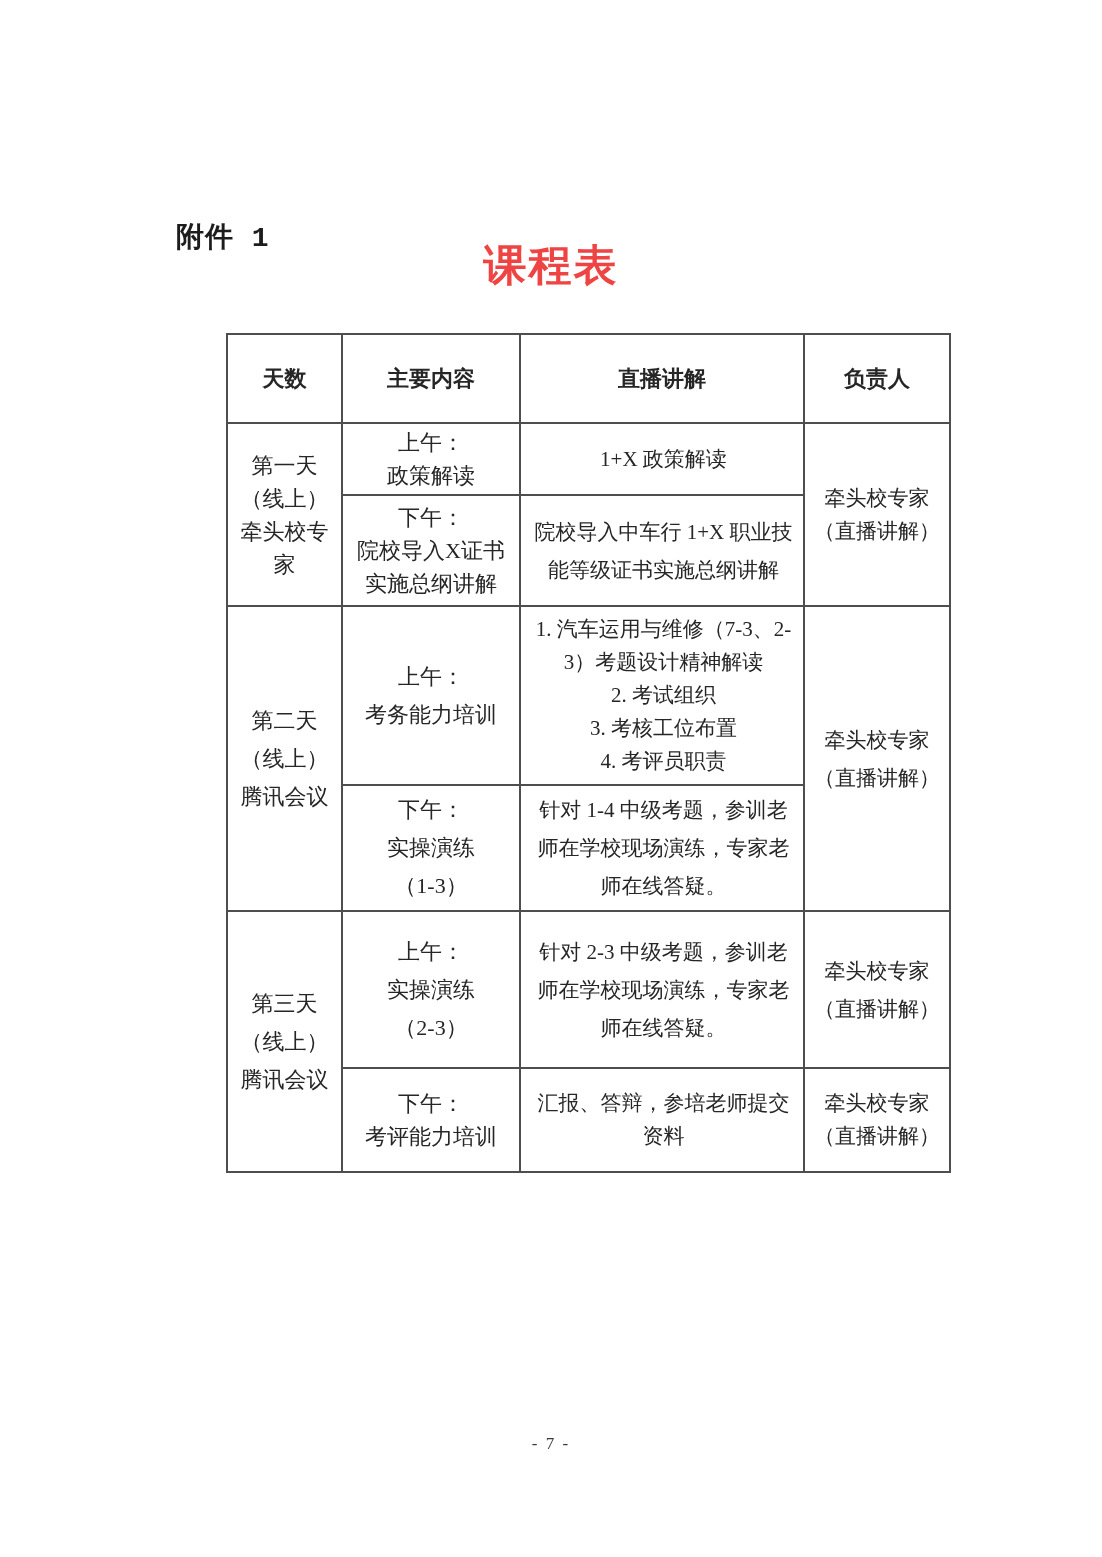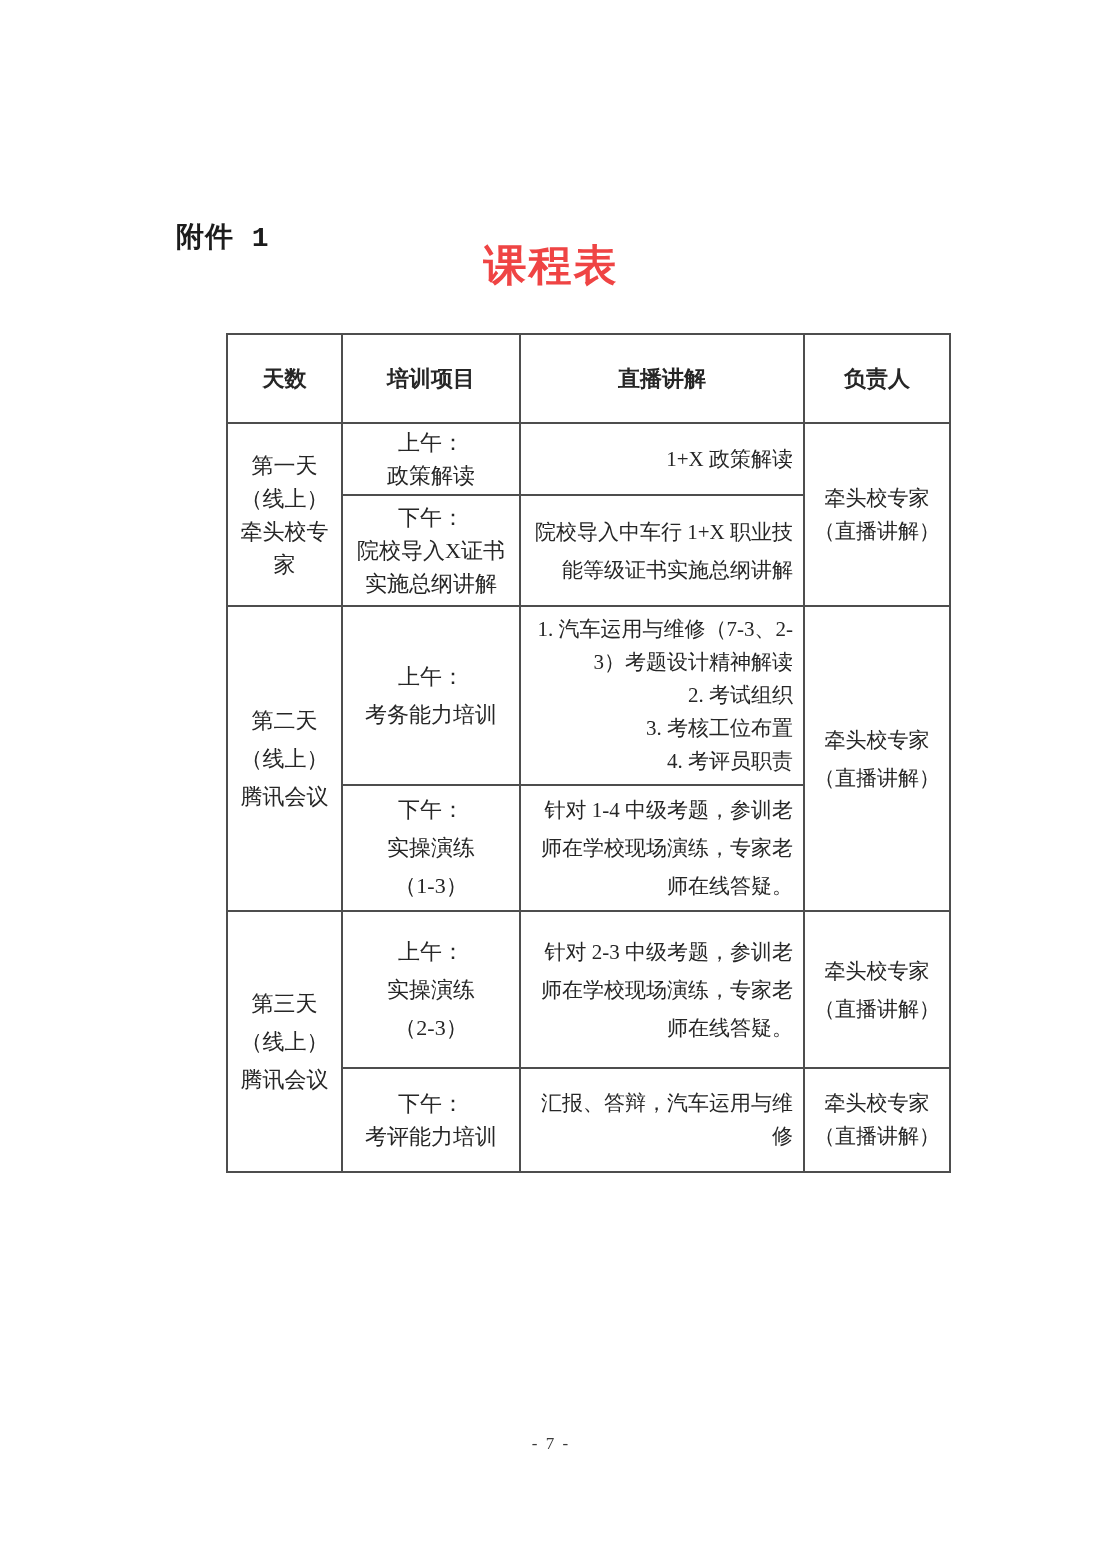--- a/index.html
+++ b/index.html
@@ -68,21 +68,21 @@
     font-weight: 700;
   }
   tr.r0 { height: 89px; }
   tr.r1 { height: 70px; }
   tr.r2 { height: 111px; }
   tr.r3 { height: 179px; }
   tr.r4 { height: 126px; }
   tr.r5 { height: 157px; }
   tr.r6 { height: 73px; }
   td.content {
-    text-align: right;
+    text-align: center;
     font-size: 21px;
     padding: 2px 10px 2px 13px;
   }
   td.lead {
     font-size: 21px;
     padding: 18px 4px;
   }
   td.tight, tr.r1 td, tr.r6 td {
     line-height: 33px;
   }
@@ -109,21 +109,21 @@
   <table class="schedule">
     <colgroup>
       <col style="width:115px">
       <col style="width:178px">
       <col style="width:284px">
       <col style="width:146px">
     </colgroup>
     <tbody>
       <tr class="r0">
         <th>天数</th>
-        <th>培训项目</th>
+        <th>主要内容</th>
         <th>直播讲解</th>
         <th>负责人</th>
       </tr>
 
       <tr class="r1">
         <td class="day" rowspan="2">第一天
 （线上）
 牵头校专家</td>
         <td class="proj">上午：
 政策解读</td>
@@ -165,21 +165,21 @@
         <td class="proj">上午：
 实操演练
 （2-3）</td>
         <td class="content">针对 2-3 中级考题，参训老师在学校现场演练，专家老师在线答疑。</td>
         <td class="lead">牵头校专家
 （直播讲解）</td>
       </tr>
       <tr class="r6">
         <td class="proj">下午：
 考评能力培训</td>
-        <td class="content">汇报、答辩，汽车运用与维修</td>
+        <td class="content">汇报、答辩，参培老师提交资料</td>
         <td class="lead">牵头校专家
 （直播讲解）</td>
       </tr>
     </tbody>
   </table>
 
   <div class="footer">- 7 -</div>
 
 </div>
 

